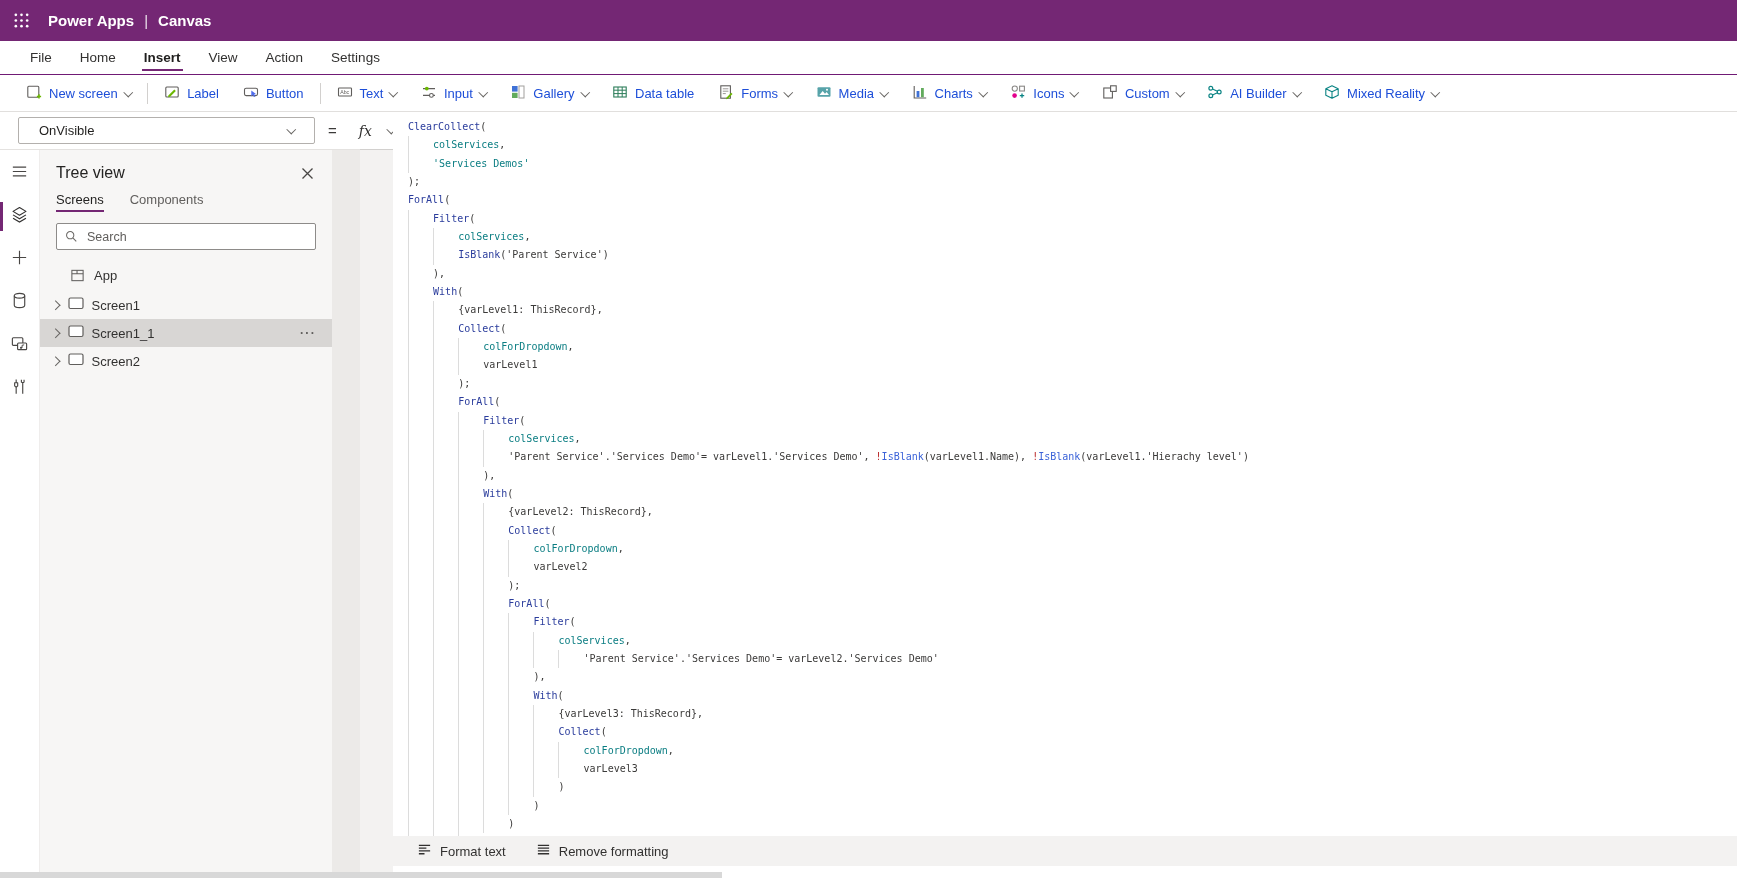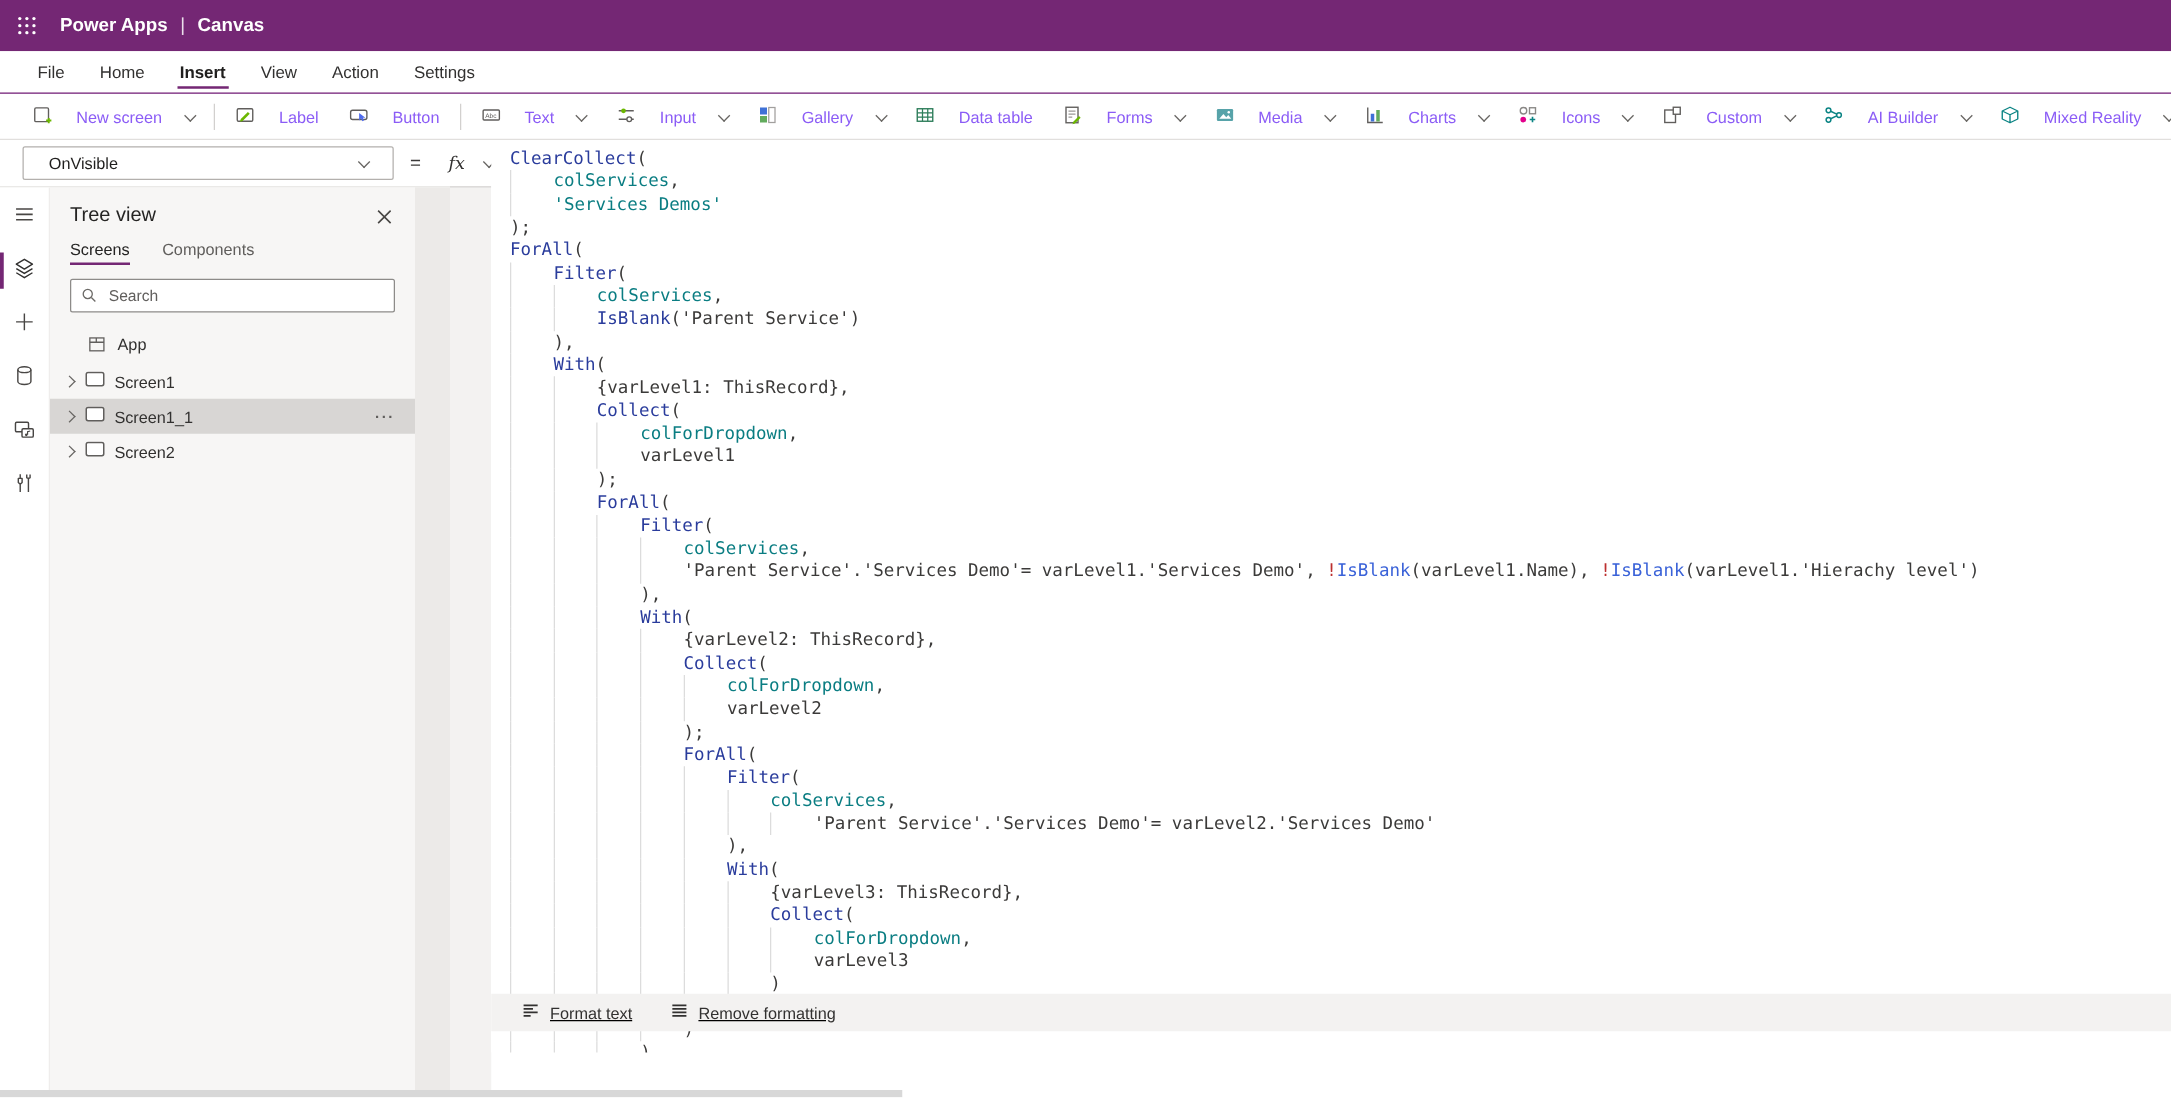--- a/index.html
+++ b/index.html
@@ -16,21 +16,21 @@
   
   .menubar{position:absolute;left:0;top:41px;width:100%;height:34px;background:#fff;
            border-bottom:1px solid #701a75;display:flex;align-items:stretch;padding-left:16px;box-sizing:border-box;}
   .menu-item{padding:0 14px;display:flex;align-items:center;font-size:13.5px;color:#323130;position:relative;cursor:pointer;}
   .menu-item.active{font-weight:700;color:#201f1e;}
   .menu-item.active::after{content:"";position:absolute;left:12px;right:12px;bottom:3px;height:2.5px;background:var(--brand,#742774);}
 
   
   .toolbar{position:absolute;left:0;top:76px;width:100%;height:36px;background:#fff;
            border-bottom:1px solid #e1dfdd;display:flex;align-items:center;padding-left:14px;box-sizing:border-box;}
-  .tb-item{display:flex;align-items:center;gap:19px;padding:0 12px;height:100%;font-size:13px;color:#8b5cf6;cursor:pointer;white-space:nowrap;}
+  .tb-item{display:flex;align-items:center;gap:7px;padding:0 12px;height:100%;font-size:13px;color:#1d4ed8;cursor:pointer;white-space:nowrap;}
   .tb-item svg{width:16px;height:16px;flex:none;}
   .tb-divider{width:1px;height:21px;background:#d2d0ce;margin:0 4px;flex:none;}
 
   .chev{display:inline-block;width:5.5px;height:5.5px;border-right:1.3px solid #666461;
         border-bottom:1.3px solid #666461;transform:rotate(45deg);margin-top:-3px;flex:none;}
   .chev.right{transform:rotate(-45deg);margin-top:0;}
 
   
   .formula-row{position:absolute;left:0;top:112px;width:360px;height:38px;background:#fff;
                border-bottom:1px solid #e4e2e0;display:flex;align-items:center;box-sizing:border-box;}
@@ -72,33 +72,33 @@
   .screen-row.selected{background:var(--sel-gray,#d8d6d4);}
   .screen-row .row-chev{margin-right:9px;}
   .screen-row svg{width:16px;height:13px;margin-right:8px;}
   .row-more{position:absolute;right:16px;top:4px;color:#605e5c;font-weight:700;letter-spacing:2px;font-size:12px;cursor:pointer;}
 
   .gapcol{position:absolute;left:332px;top:150px;width:28px;height:722px;background:#eceae8;}
 
   
   .editor{position:absolute;left:393px;top:112px;width:1344px;height:730px;background:#fff;overflow:hidden;
           padding:6px 0 0 15px;box-sizing:border-box;font-family:"DejaVu Sans Mono",monospace;
-          font-size:14px;color:#3b3a39;cursor:text;}
+          font-size:10px;color:#3b3a39;cursor:text;}
   .cl{white-space:pre;height:18.35px;line-height:18.35px;}
   .g{display:inline-block;width:4ch;height:100%;border-left:1px solid #dcdcdc;vertical-align:top;}
   .seg-fn{color:var(--fn-blue,#2a3c9c);}
   .seg-col{color:var(--col-teal,#0a7d82);}
   .seg-str{color:var(--col-teal,#0a7d82);}
   .seg-t{color:#3b3a39;}
   .seg-bang{color:var(--bang-red,#bc2f2f);}
   .seg-fn2{color:var(--fn2-blue,#3a62d8);}
 
   
-  .format-bar{position:absolute;left:393px;top:795px;width:1344px;height:30px;background:#f3f2f1;
-              display:flex;align-items:center;padding-left:14px;box-sizing:border-box;gap:10px;text-decoration:underline;}
+  .format-bar{position:absolute;left:393px;top:836px;width:1344px;height:30px;background:#f3f2f1;
+              display:flex;align-items:center;padding-left:14px;box-sizing:border-box;gap:10px;}
   .fb-btn{display:flex;align-items:center;gap:8px;font-size:13px;color:#323130;padding:0 10px;cursor:pointer;}
   .fb-btn svg{width:15px;height:15px;}
 
   
   .strip{position:absolute;left:0;top:872px;width:1737px;height:6px;display:flex;}
   .strip-gray{width:722px;background:#d8d8d8;}
   .strip-white{flex:1;background:#fff;}
 </style>
 </head>
 <body>

